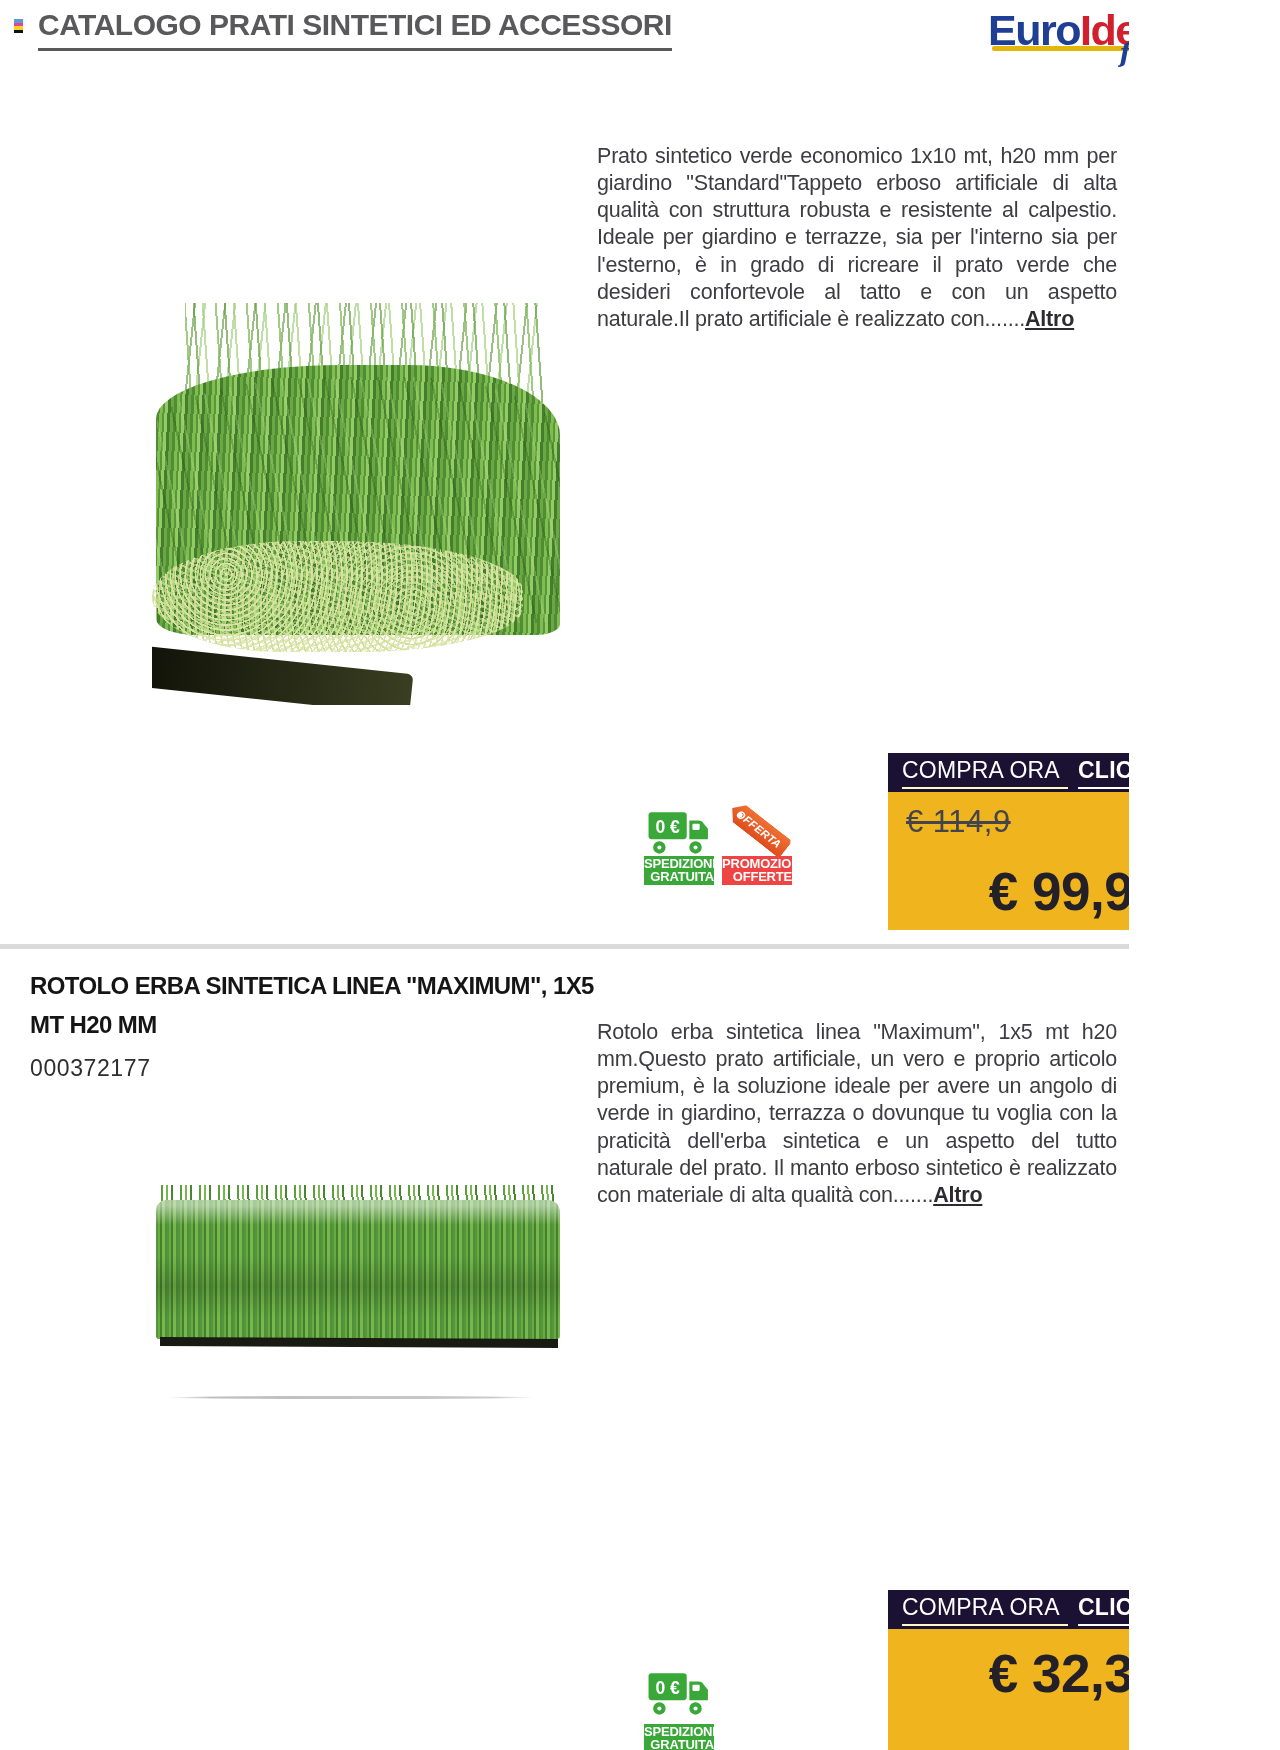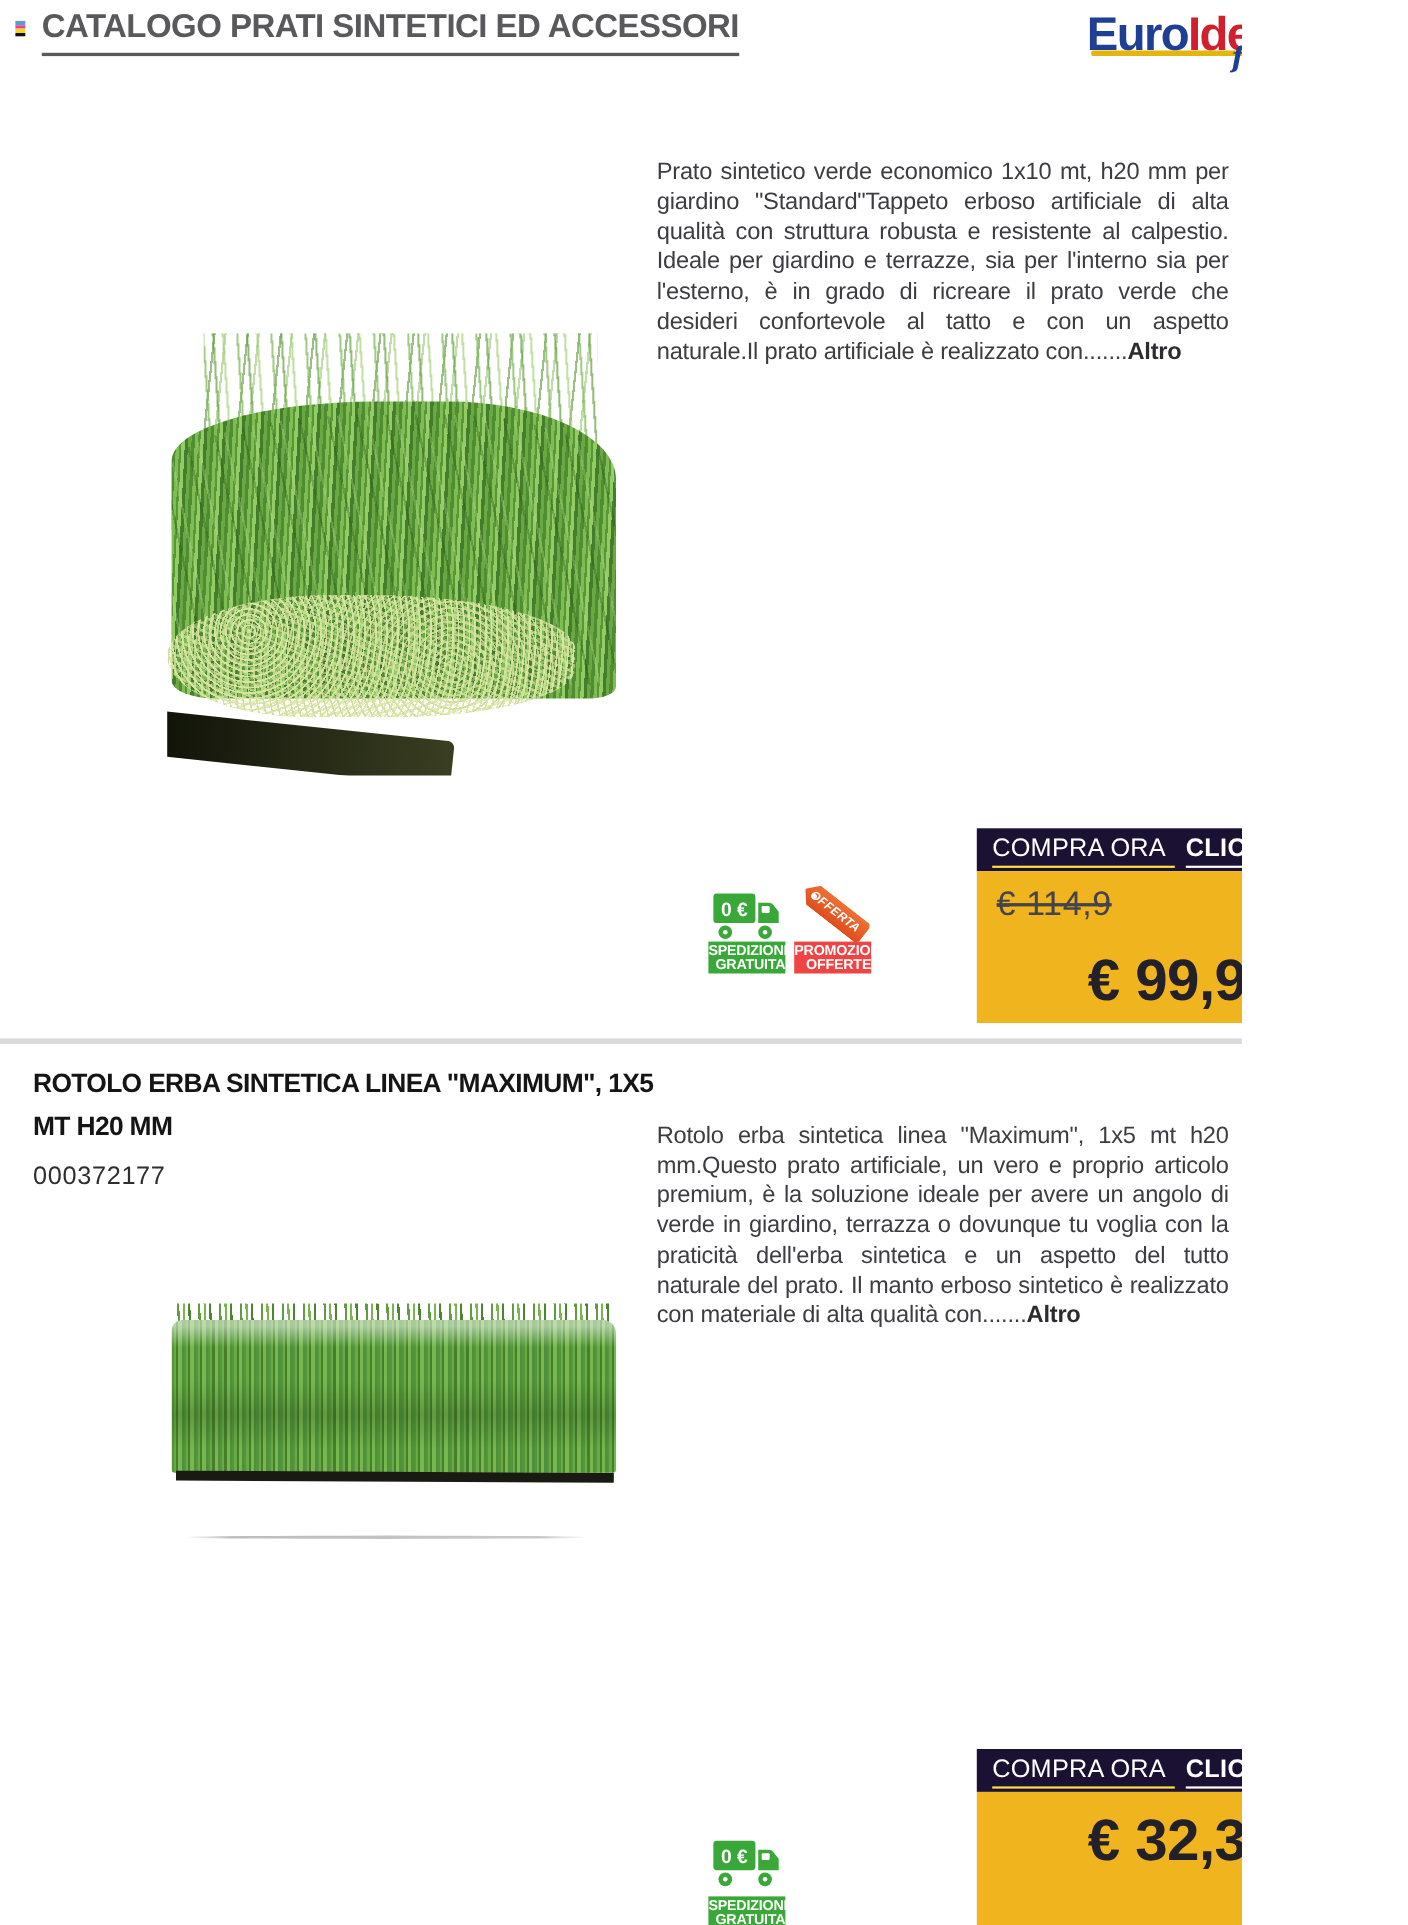--- a/index.html
+++ b/index.html
@@ -23,21 +23,21 @@
 
   
   .p-title{position:absolute;font-size:24px;font-weight:bold;color:#151515;letter-spacing:-0.6px;line-height:38.5px}
   #p1-title{left:30px;top:112px;width:555px}
   #p2-title{left:30px;top:967px;width:570px}
   .p-code{font-weight:normal;font-size:23px;color:#2e2e2e;letter-spacing:0.6px;margin-top:5px}
   .p-desc{position:absolute;left:597px;width:520px;font-size:21.5px;line-height:27.3px;color:#3c3c42;
     text-align:justify;letter-spacing:-0.2px}
   #p1-desc{top:121px}
   #p2-desc{top:997px}
-  .altro{font-weight:bold;color:#2b2b31;cursor:pointer}
+  .altro{font-weight:bold;text-decoration:underline;color:#2b2b31;cursor:pointer}
 
   
   .photo{position:absolute;background:#fff;overflow:hidden}
   #photo1{left:152px;top:295px;width:412px;height:410px}
   #photo1 .tips{position:absolute;left:8%;right:5%;top:2%;height:26%;background:
     repeating-linear-gradient(86deg,transparent 0 6px,rgba(130,185,90,.75) 6px 8px,transparent 8px 15px,
       rgba(100,160,62,.7) 15px 17px,transparent 17px 24px,rgba(160,205,115,.65) 24px 26px,transparent 26px 31px),
     repeating-linear-gradient(96deg,transparent 0 9px,rgba(88,150,55,.6) 9px 11px,transparent 11px 19px,
       rgba(140,195,100,.55) 19px 21px,transparent 21px 30px)}
   #photo1 .main{position:absolute;left:1%;right:1%;top:17%;height:66%;background:
@@ -79,21 +79,21 @@
     background:linear-gradient(180deg,#ef7134,#df4d1d);transform:rotate(38deg);
     clip-path:polygon(0 50%,14% 0,96% 0,100% 16%,100% 84%,96% 100%,14% 100%);
     color:#fff;font-weight:bold;font-style:italic;font-size:11px;text-align:center;line-height:22px;letter-spacing:0.4px}
   .tag-hole{position:absolute;left:8px;top:8.5px;width:5px;height:5px;background:#fff;border-radius:50%}
 
   
   .pricebox{position:absolute;left:888px;width:362px}
   #pb1{top:753px}
   #pb2{top:1590px}
   .buybar{height:39px;background:#1a1133;display:flex;align-items:center;padding-left:14px;cursor:pointer}
-  .buybar .compra{color:#fff;font-size:23px;border-bottom:2px solid #fde047;padding:0 8px 3px 0;letter-spacing:0.2px}
+  .buybar .compra{color:#fff;font-size:23px;border-bottom:2px solid #fef9c3;padding:0 8px 3px 0;letter-spacing:0.2px}
   .buybar .clicca{color:#fff;font-size:23px;font-weight:bold;border-bottom:2.5px solid #fff;
     padding-bottom:3px;margin-left:10px;letter-spacing:0.3px}
   .yellow{background:#f0b41f;position:relative;cursor:pointer}
   #pb1 .yellow{height:138px}
   #pb2 .yellow{height:160px}
   .old-price{position:absolute;left:18px;top:12px;font-size:31px;color:#45444b;
     text-decoration:line-through;letter-spacing:0.5px}
   .price{position:absolute;left:0;right:16px;text-align:center;font-weight:bold;color:#232127;
     font-size:53px;letter-spacing:-0.5px}
   #pb1 .price{bottom:8px}

